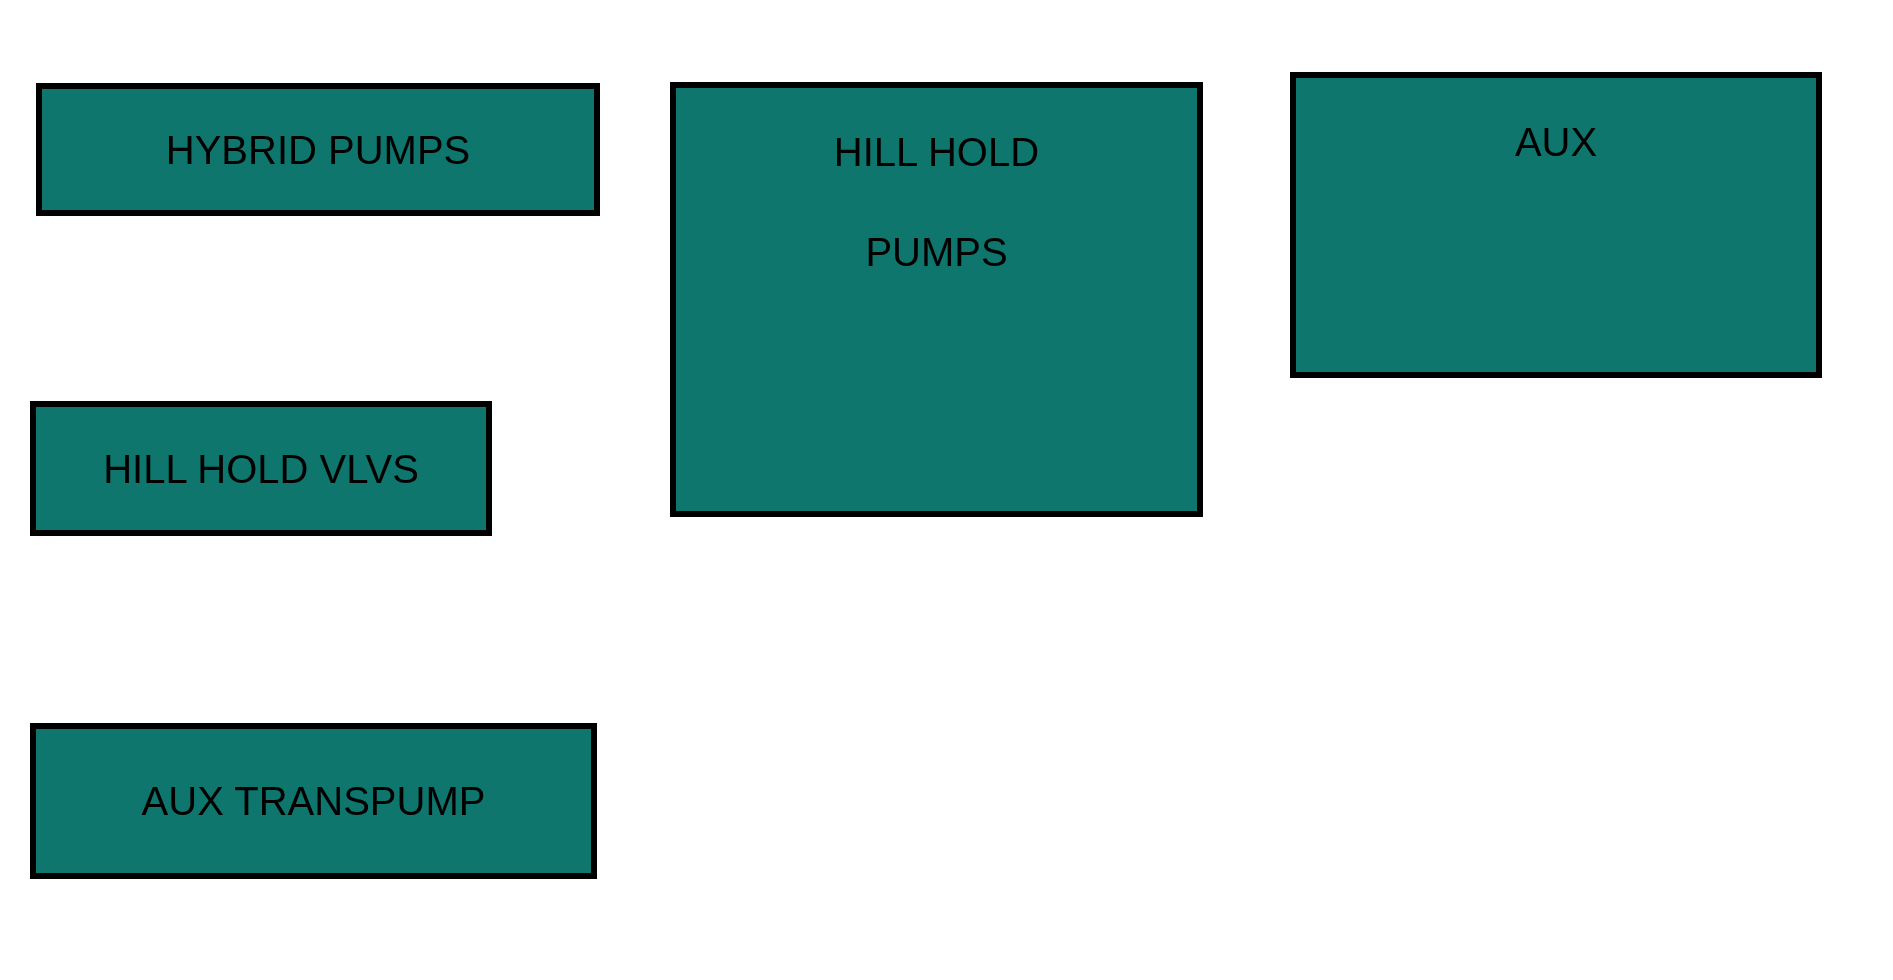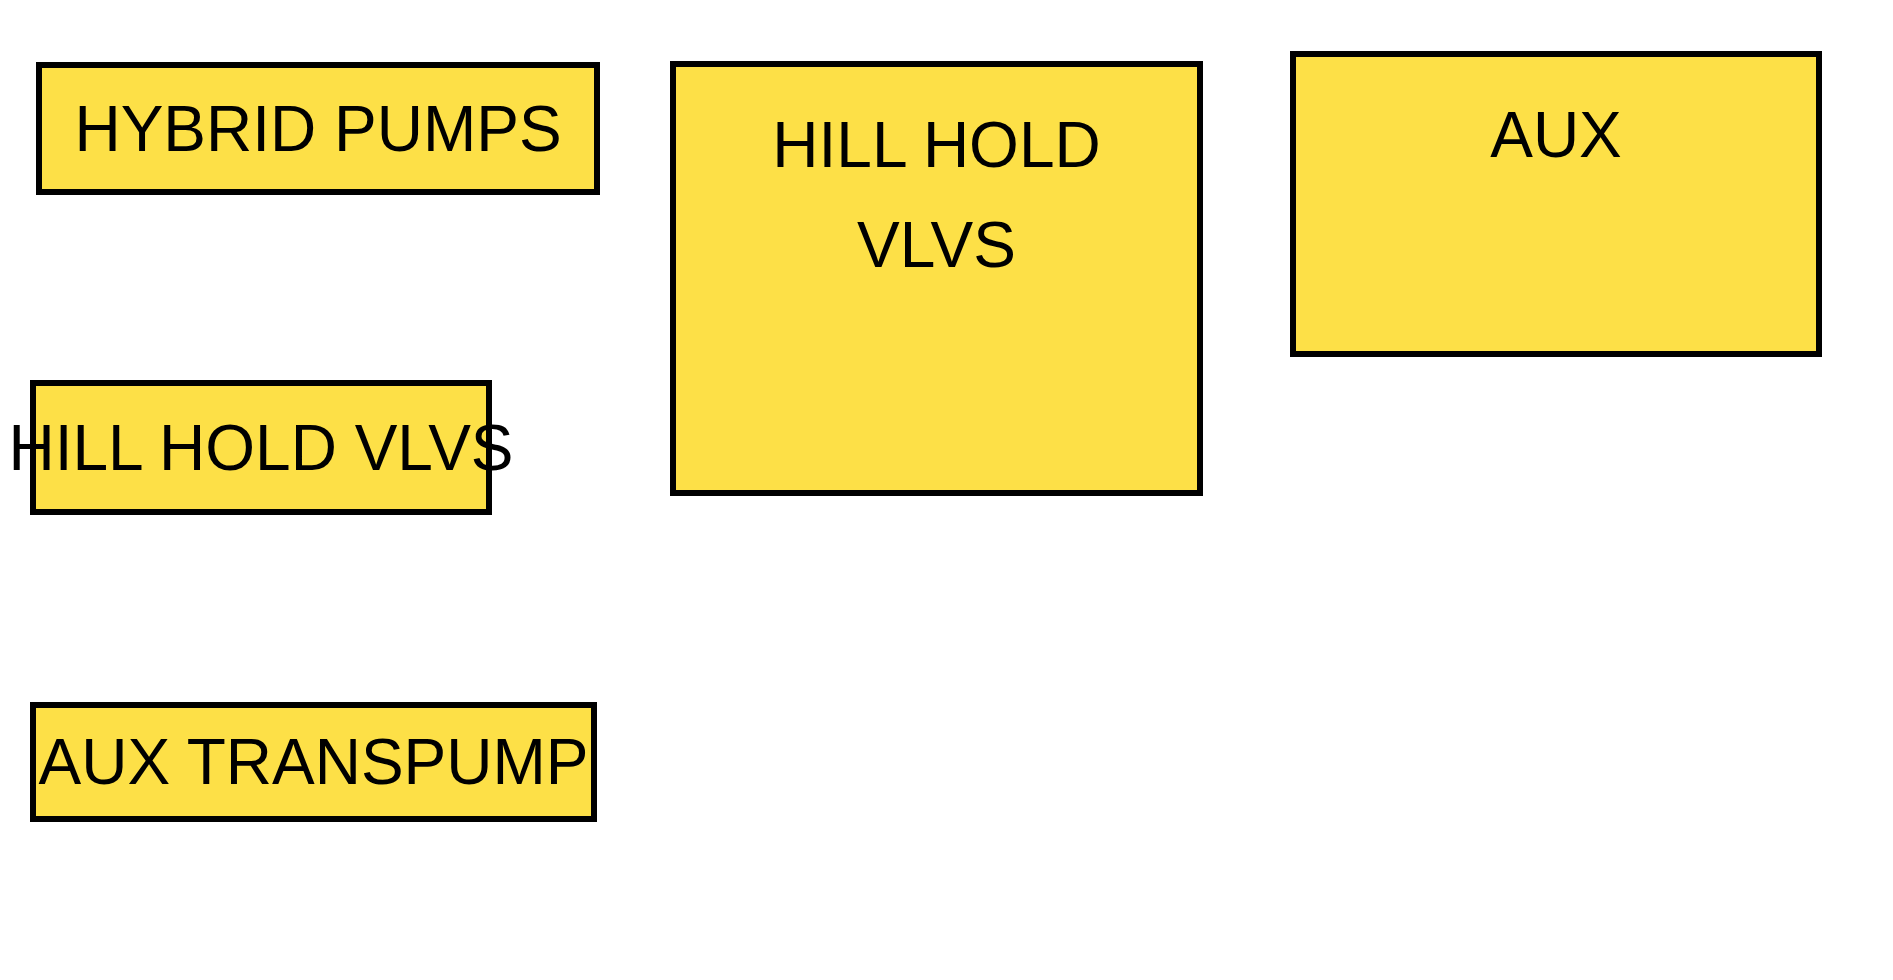--- a/index.html
+++ b/index.html
@@ -13,42 +13,43 @@
     height: 980px;
     background: #ffffff;
     font-family: "Liberation Sans", sans-serif;
     color: #000000;
     overflow: hidden;
   }
   .box {
     position: absolute;
     box-sizing: border-box;
     border: 6px solid #000000;
-    background: #fde047;
-    font-size: 64px;
+    background: #0f766e;
+    font-size: 40px;
     line-height: 1;
     white-space: nowrap;
+    margin-top: 21px;
   }
   
   .box.small {
     display: flex;
     align-items: center;
     justify-content: center;
   }
   
   .box.large {
     text-align: center;
-    padding-top: 28px;
+    padding-top: 14px;
   }
   .box.large .line {
     line-height: 100px;
   }
   #box-hybrid-pumps   { left: 36px;   top: 62px;  width: 564px; height: 133px; }
   #box-hill-hold-vlvs { left: 30px;   top: 380px; width: 462px; height: 135px; }
-  #box-aux-transpump  { left: 30px;   top: 702px; width: 567px; height: 120px; }
+  #box-aux-transpump  { left: 30px;   top: 702px; width: 567px; height: 156px; }
   #box-hill-hold-vlvs-large { left: 670px;  top: 61px; width: 533px; height: 435px; }
   #box-aux-transpump-large  { left: 1290px; top: 51px; width: 532px; height: 306px; }
 </style>
 </head>
 <body>
 
 <div class="canvas">
 
   <div class="box small" id="box-hybrid-pumps">
     <span class="line">HYBRID PUMPS</span>
@@ -57,20 +58,20 @@
   <div class="box small" id="box-hill-hold-vlvs">
     <span class="line">HILL HOLD VLVS</span>
   </div>
 
   <div class="box small" id="box-aux-transpump">
     <span class="line">AUX TRANSPUMP</span>
   </div>
 
   <div class="box large" id="box-hill-hold-vlvs-large">
     <div class="line">HILL HOLD</div>
-    <div class="line">VLVS</div>
+    <div class="line">PUMPS</div>
   </div>
 
   <div class="box large" id="box-aux-transpump-large">
     <div class="line">AUX</div>
   </div>
 
 </div>
 
 </body></html>

